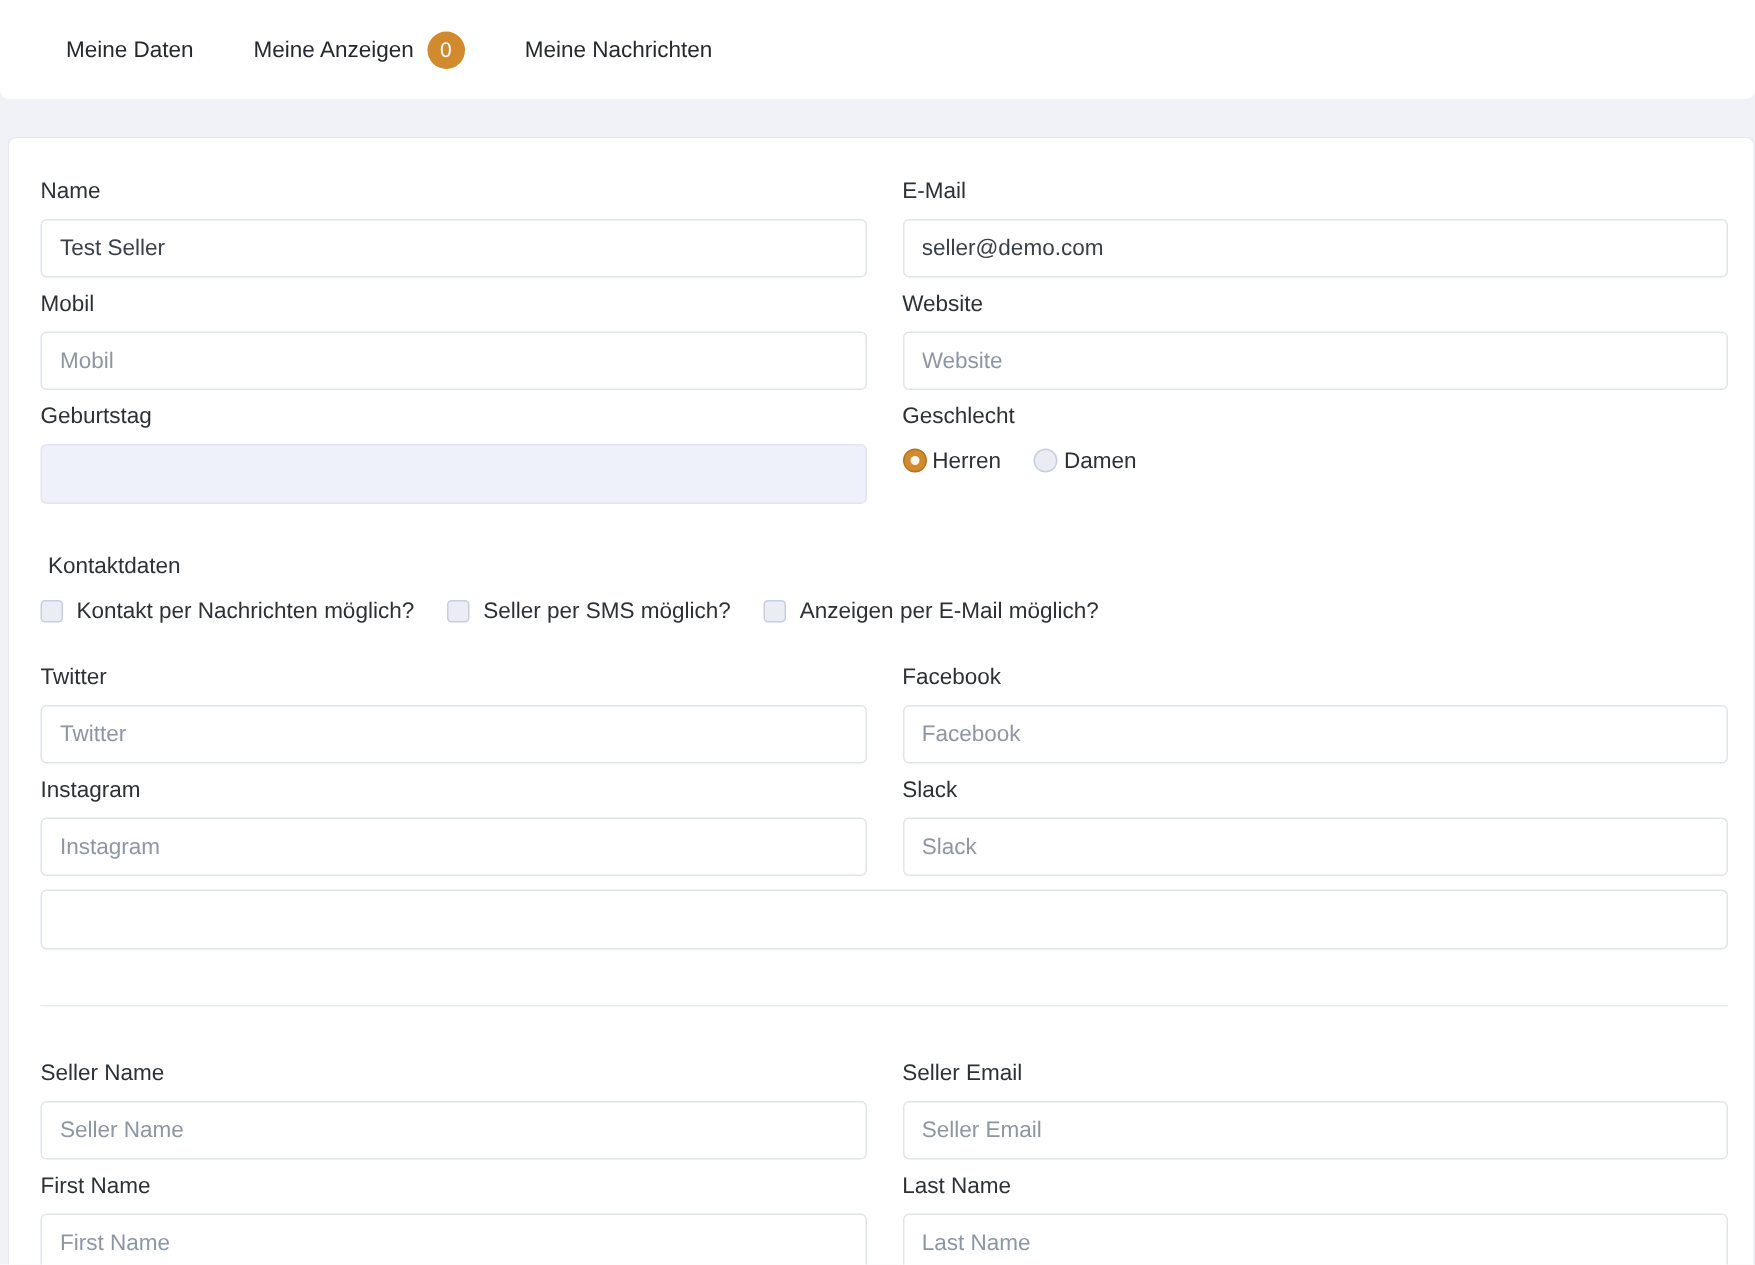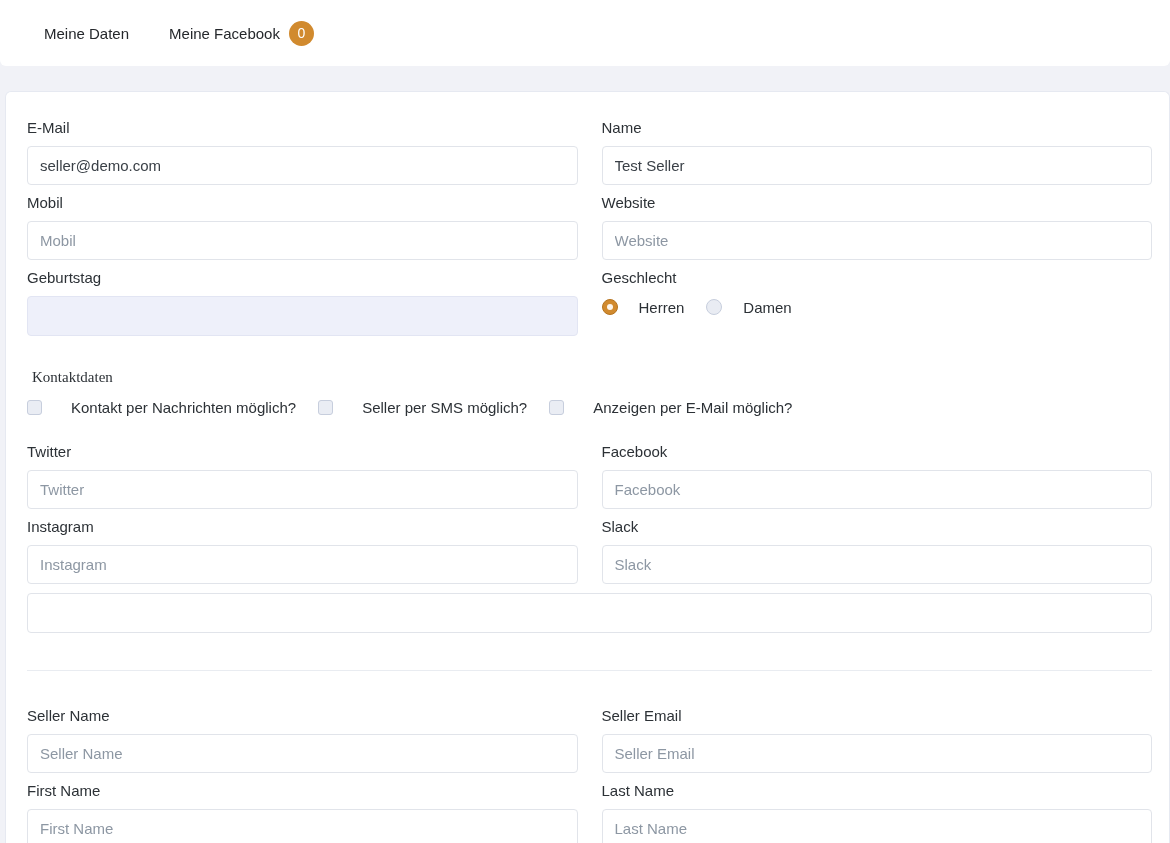--- a/index.html
+++ b/index.html
@@ -92,21 +92,21 @@
   .text-input.wide { height: 40px; }
 
   
   .radio-row {
     display: flex;
     align-items: center;
     gap: 22px;
     margin-top: 9px;
     height: 22px;
   }
-  .radio-option { display: flex; align-items: center; gap: 21px; cursor: pointer; }
+  .radio-option { display: flex; align-items: center; gap: 4px; cursor: pointer; }
   .radio-circle {
     width: 16px; height: 16px;
     border-radius: 50%;
     background: #e9ecf3;
     border: 1px solid #c7cedd;
     position: relative;
     flex: 0 0 auto;
   }
   .radio-circle.checked {
     background: #d18a2e;
@@ -118,67 +118,70 @@
     left: 50%; top: 50%;
     width: 6px; height: 6px;
     margin: -3px 0 0 -3px;
     border-radius: 50%;
     background: #fdf6ec;
   }
   .radio-label { font-size: 15px; color: #2c3136; }
 
   
   .contact-section { margin-top: 24px; }
-  .contact-title { font-size: 15px; color: #2c3136; padding-left: 5px; font-family: Liberation Serif, serif; }
+  .contact-title { font-size: 15px; color: #2c3136; padding-left: 5px; }
   .checkbox-row {
     display: flex;
     align-items: center;
     gap: 22px;
     margin-top: 13px;
     margin-bottom: 27px;
   }
   .checkbox-option { display: flex; align-items: center; gap: 9px; cursor: pointer; }
   .checkbox-box {
     width: 15px; height: 15px;
     border-radius: 3px;
     background: #eaedf4;
     border: 1px solid #c7cedd;
     flex: 0 0 auto;
   }
-  .checkbox-label { font-size: 15px; color: #2c3136; margin-left: 20px; }
+  .checkbox-label { font-size: 15px; color: #2c3136; }
 
   .divider {
     border: none;
     border-top: 1px solid #e9ecf1;
     margin: 37px 0 36px 0;
   }
 </style>
 </head>
 <body>
 
 <nav class="tabbar">
   <div class="tab">
     <span>Meine Daten</span>
   </div>
   <div class="tab">
-    <span>Meine Facebook</span>
+    <span>Meine Anzeigen</span>
     <span class="tab-badge">0</span>
   </div>
+  <div class="tab">
+    <span>Meine Nachrichten</span>
+  </div>
 </nav>
 
 <main class="panel">
 
   <div class="grid2">
+    <div class="field">
+      <div class="field-label">Name</div>
+      <input class="text-input" type="text" value="Test Seller" style="">
+    </div>
     <div class="field">
       <div class="field-label">E-Mail</div>
       <input class="text-input" type="text" value="seller@demo.com" style="">
-    </div>
-    <div class="field">
-      <div class="field-label">Name</div>
-      <input class="text-input" type="text" value="Test Seller" style="">
     </div>
   </div>
 
   <div class="grid2">
     <div class="field">
       <div class="field-label">Mobil</div>
       <input class="text-input" type="text" placeholder="Mobil" style="">
     </div>
     <div class="field">
       <div class="field-label">Website</div>

